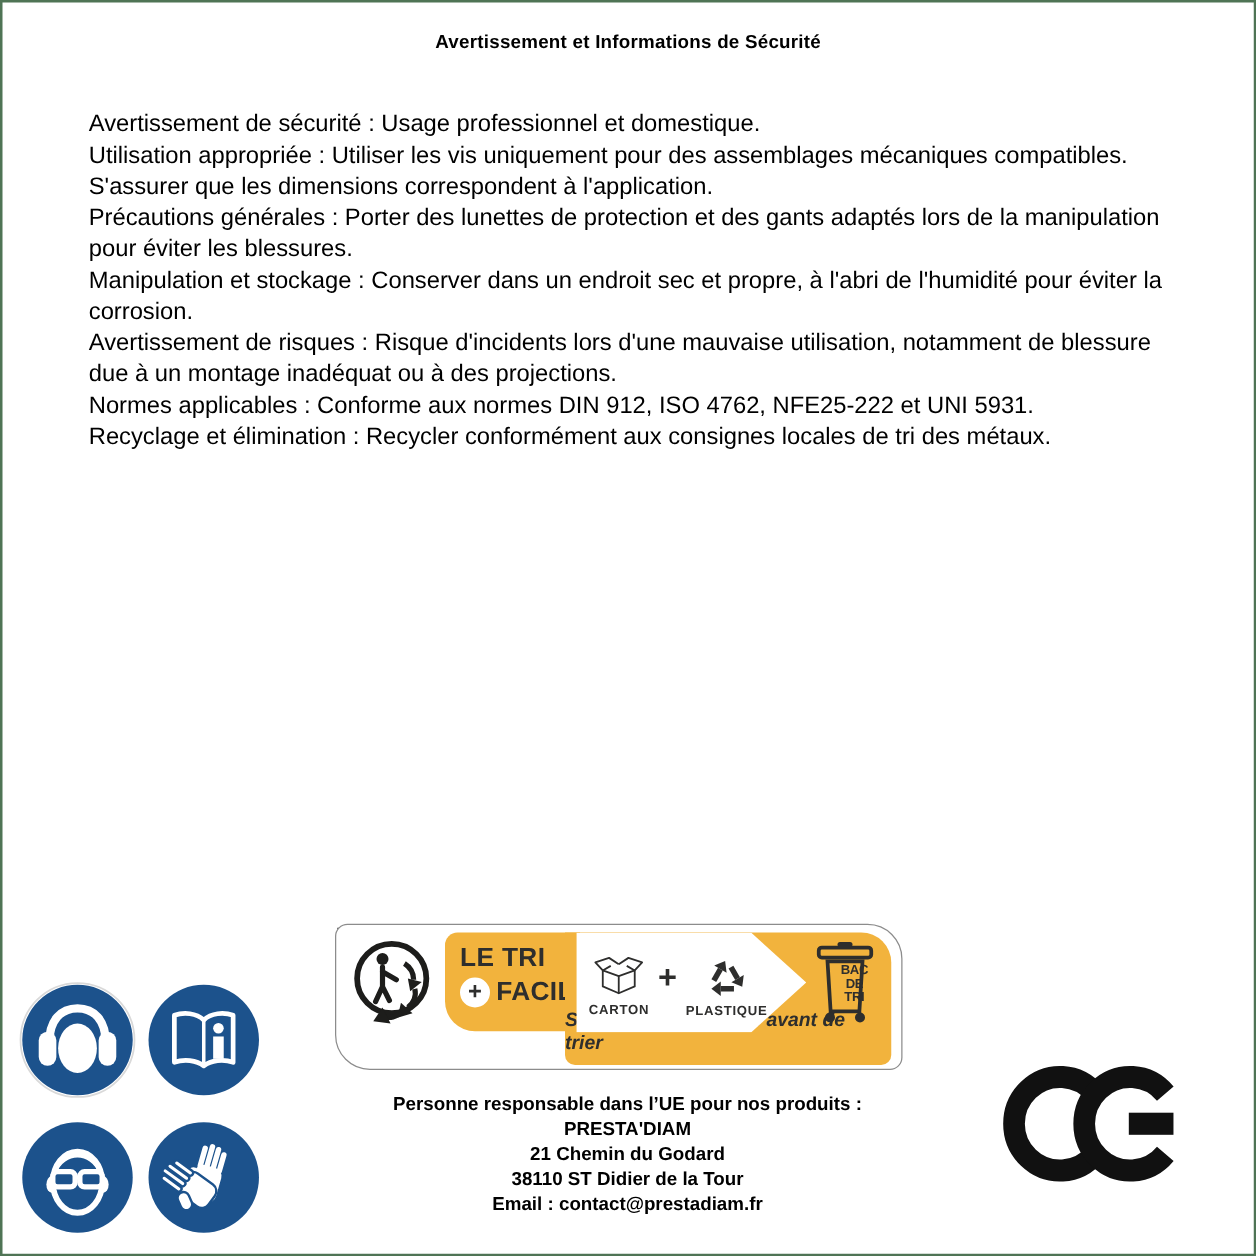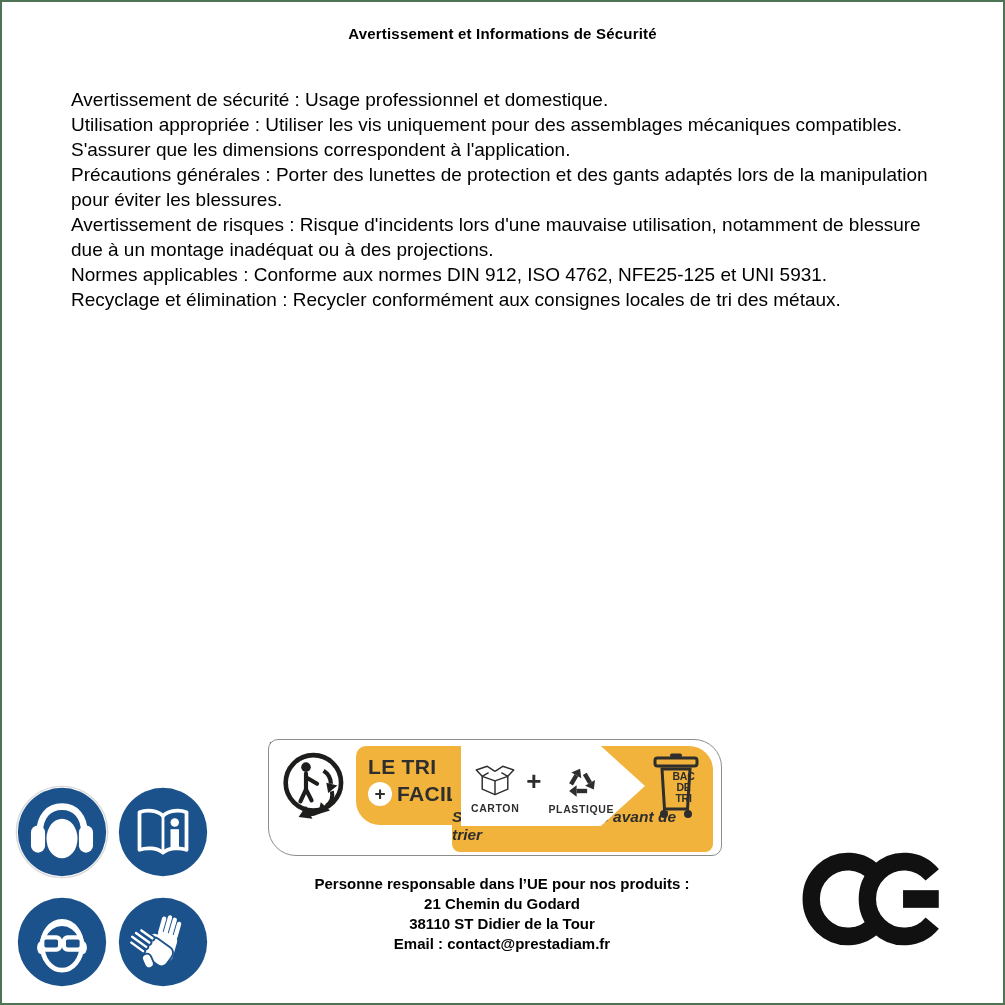--- a/index.html
+++ b/index.html
@@ -57,22 +57,23 @@
 <body>
 
 <div class="page">
 
   <div class="doc-title">Avertissement et Informations de Sécurité</div>
 
   <div class="body-text">
     <p>Avertissement de sécurité : Usage professionnel et domestique.</p>
     <p>Utilisation appropriée : Utiliser les vis uniquement pour des assemblages mécaniques compatibles. S'assurer que les dimensions correspondent à l'application.</p>
     <p>Précautions générales : Porter des lunettes de protection et des gants adaptés lors de la manipulation pour éviter les blessures.</p>
+    <p>Manipulation et stockage : Conserver dans un endroit sec et propre, à l'abri de l'humidité pour éviter la corrosion.</p>
     <p>Avertissement de risques : Risque d'incidents lors d'une mauvaise utilisation, notamment de blessure due à un montage inadéquat ou à des projections.</p>
-    <p>Normes applicables : Conforme aux normes DIN 912, ISO 4762, NFE25-125 et UNI 5931.</p>
+    <p>Normes applicables : Conforme aux normes DIN 912, ISO 4762, NFE25-222 et UNI 5931.</p>
     <p>Recyclage et élimination : Recycler conformément aux consignes locales de tri des métaux.</p>
   </div>
 
   <div class="ppe-grid">
     <svg class="ppe" viewBox="0 0 100 100">
       <circle cx="50" cy="50" r="48.5" fill="none" stroke="#d9d9d9" stroke-width="1.5"></circle>
       <circle cx="50" cy="50" r="47" fill="#1C528C"></circle>
       <ellipse cx="50" cy="57" rx="16.5" ry="21" fill="#fff"></ellipse>
       <path d="M26 52 C26 33 36 23 50 23 C64 23 74 33 74 52" stroke="#fff" stroke-width="7" fill="none"></path>
       <rect x="17" y="43" width="15" height="29" rx="7.5" fill="#fff"></rect>
@@ -184,20 +185,21 @@
         <circle cx="38" cy="62" r="4" fill="#2E2E2D"></circle>
       </svg>
       <div class="bin-text">BAC
 DE
 TRI</div>
     </div>
   </div>
 
   <div class="resp">
     <div>Personne responsable dans l’UE pour nos produits :</div>
+    <div>PRESTA'DIAM</div>
     <div>21 Chemin du Godard</div>
     <div>38110 ST Didier de la Tour</div>
     <div>Email : contact@prestadiam.fr</div>
   </div>
 
   <svg class="ce" viewBox="0 0 290 200" preserveAspectRatio="none">
     <path d="M145.2 53.7 A72 72 0 1 0 145.2 146.3" fill="none" stroke="#111" stroke-width="34"></path>
     <path d="M255.2 53.7 A72 72 0 1 0 255.2 146.3" fill="none" stroke="#111" stroke-width="34"></path>
     <rect x="198" y="83" width="70" height="34" fill="#111"></rect>
   </svg>

